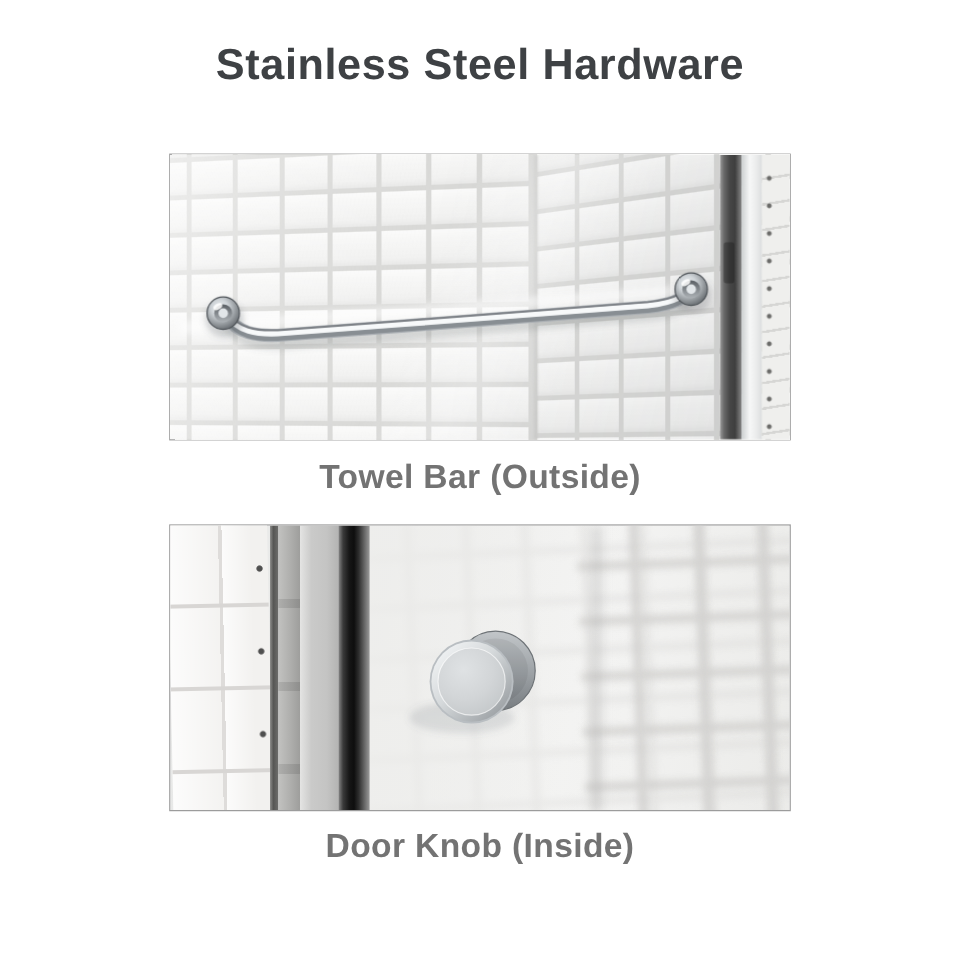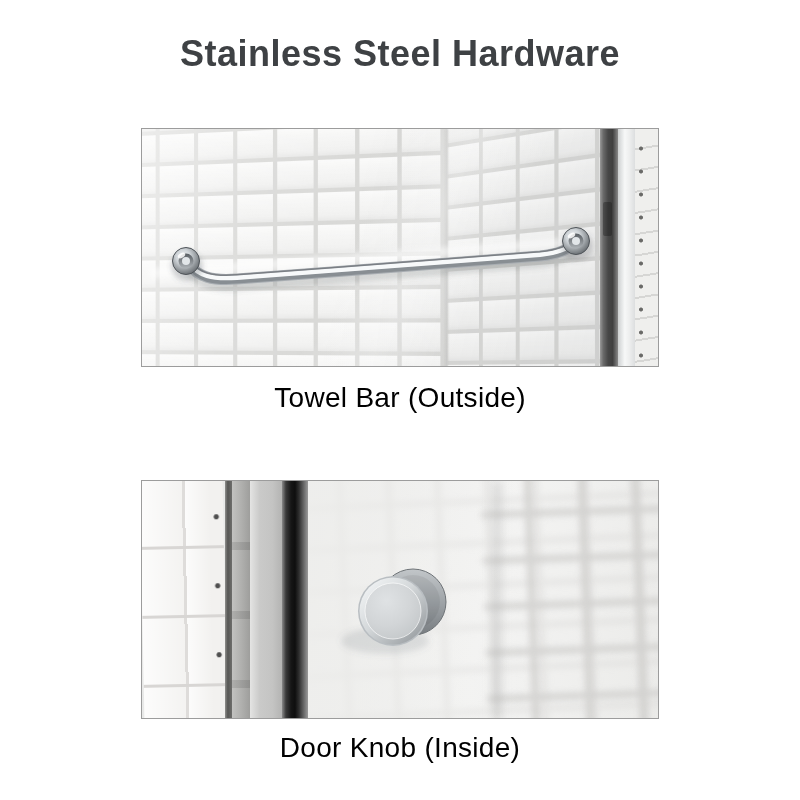--- a/index.html
+++ b/index.html
@@ -1,25 +1,25 @@
 <!DOCTYPE html>
 <html><head>
 <meta charset="utf-8">
 <style>
   html,body{margin:0;padding:0;background:#ffffff;}
   .page{position:relative;width:800px;height:800px;background:#ffffff;overflow:hidden;
         font-family:"Liberation Sans","DejaVu Sans",sans-serif;}
   .title{margin:0;padding-top:34px;height:40px;text-align:center;
          font-size:36px;line-height:40px;font-weight:700;letter-spacing:.5px;color:#3e4144;}
   figure.fig{margin:54px auto 0;width:518px;padding:0;}
-  figure.fig2{margin-top:65px;}
+  figure.fig2{margin-top:22px;}
   .frame{position:relative;width:516px;height:237px;border:1px solid #9c9c9c;
          overflow:hidden;background:#f1f1f0;}
   figcaption{margin-top:14px;font-size:28px;line-height:34px;text-align:center;
-             font-weight:400;color:#000000;letter-spacing:.3px;}
+             font-weight:700;color:#737373;letter-spacing:.3px;}
   figure.fig2 figcaption{margin-top:12px;}
 
   
   .wall{position:absolute;background-color:#f6f6f5;
     background-image:
       linear-gradient(to bottom,#d9d9d7 4px,rgba(0,0,0,0) 4px),
       linear-gradient(to right,#d9d9d7 4px,rgba(0,0,0,0) 4px),
       linear-gradient(to right,#d9d9d7 4px,rgba(0,0,0,0) 4px),
       linear-gradient(to bottom,rgba(255,255,255,.55) 4px,rgba(255,255,255,.2) 10px,rgba(0,0,0,.02) 26px,rgba(0,0,0,.05) 31px);
     background-size:100% 31px,76px 62px,76px 62px,100% 31px;

